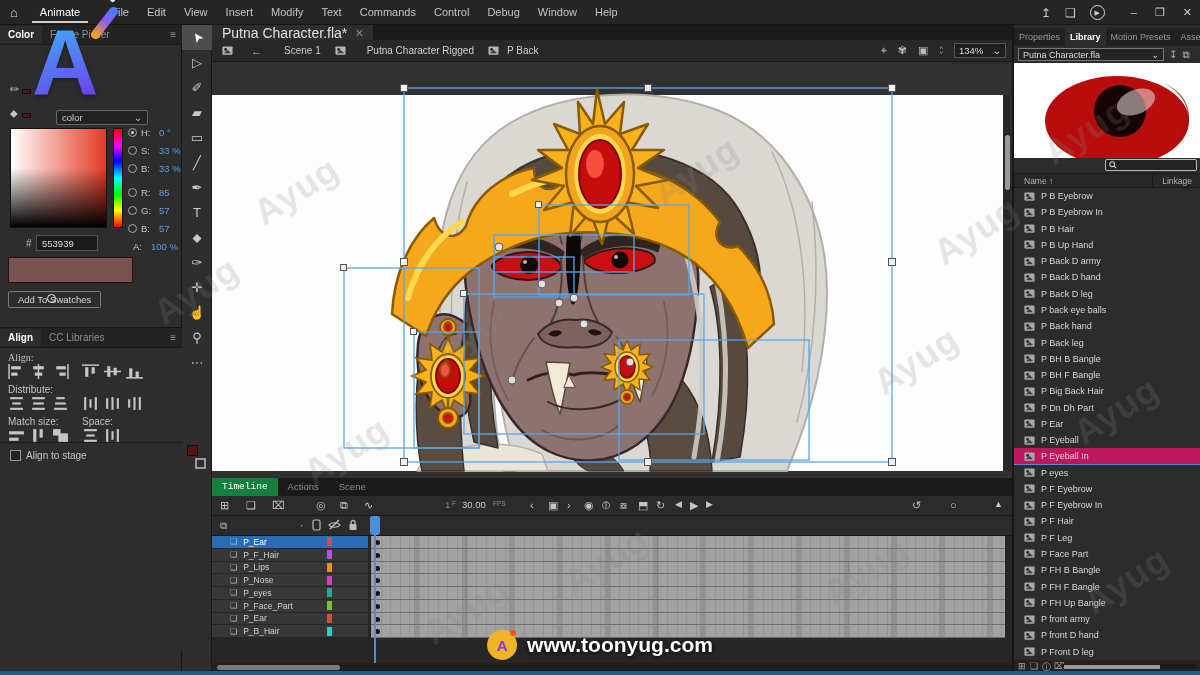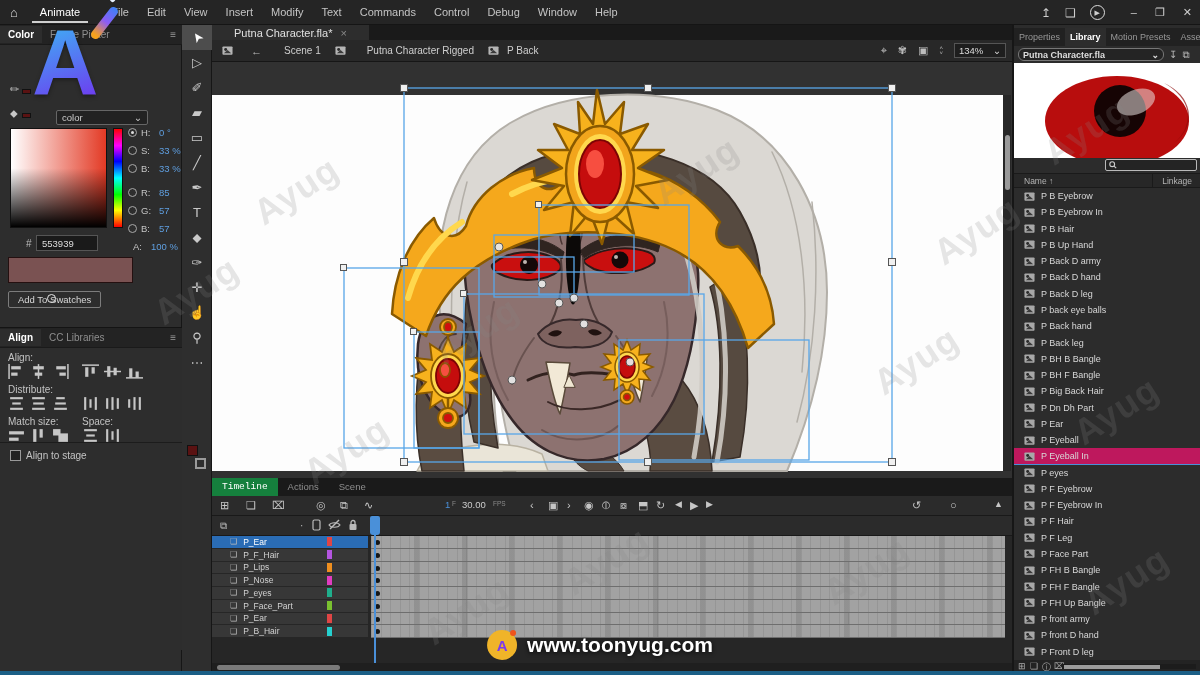--- a/index.html
+++ b/index.html
@@ -58,21 +58,21 @@
   
   #tools { position:absolute; left:182px; top:25px; width:30px; height:650px; background:#2e2e2e; border-right:1px solid #161616; }
   .tool { position:relative; width:30px; height:25px; display:flex; align-items:center; justify-content:center;
     font-size:13px; color:#c9c9c9; }
   .tool.active { background:#4d4d4d; color:#fff; }
   .tool:first-child span { display:inline-block; transform:rotate(-125deg); }
   #tool-colors { position:absolute; left:5px; top:395px; }
 
   
   #tabbar { position:absolute; left:212px; top:25px; width:800px; height:15px; background:#1a1a1a; display:flex; }
-  #doc-tab { height:15px; background:#2d2d2d; color:#e0e0e0; font-size:11px; display:flex; align-items:center; gap:8px; padding:0 22px; }
+  #doc-tab { height:15px; background:#2d2d2d; color:#e0e0e0; font-size:14px; display:flex; align-items:center; gap:8px; padding:0 10px; }
   #editbar { position:absolute; left:212px; top:40px; width:800px; height:22px; background:#282828; border-bottom:1px solid #161616;
     display:flex; align-items:center; font-size:10px; color:#cfcfcf; }
   .eb-ico { font-size:11px; color:#bdbdbd; }
   .symico svg { width:11px; height:11px; vertical-align:-1px; }
   #eb-right { position:absolute; right:6px; display:flex; align-items:center; gap:11px; }
   #zoom-dd { width:52px; height:15px; background:#1e1e1e; border:1px solid #555; font-size:9.5px; color:#ddd;
     display:flex; align-items:center; justify-content:space-between; padding:0 4px; }
 
   #stage-wrap { position:absolute; left:212px; top:62px; width:800px; height:416px; background:#313131; overflow:hidden; }
   #stage-svg { position:absolute; left:0; top:0; }
@@ -106,22 +106,22 @@
   #playhead-head { position:absolute; left:158px; top:38px; width:10px; height:19px; background:#4a90d9; border-radius:2px 2px 3px 3px; }
   #tl-hscroll { position:absolute; left:0; top:185px; width:800px; height:8px; background:#1f1f1f; }
   #tl-hthumb { position:absolute; left:5px; top:1.5px; width:123px; height:5px; background:#7a7a7a; border-radius:3px; }
 
   
   #right-panel { position:absolute; left:1012px; top:25px; width:188px; height:650px; background:#2c2c2c; border-left:2px solid #161616; }
   #rp-tabs { position:absolute; left:0; top:3px; width:188px; height:18px; background:#212121; display:flex; font-size:9px; color:#979797; }
   #rp-tabs .t { padding:4px 5px; white-space:nowrap; }
   #rp-tabs .t.on { background:#2d2d2d; color:#fff; font-weight:bold; }
   #rp-docrow { position:absolute; left:0; top:21px; width:188px; height:17px; display:flex; align-items:center; gap:5px; padding:0 4px; }
-  #rp-dd { width:146px; height:13px; border:1px solid #777; border-radius:6px; background:#242424; font-size:9px; color:#ddd;
-    display:flex; align-items:center; justify-content:space-between; padding:0 4px;font-weight:bold; }
+  #rp-dd { width:146px; height:13px; border:1px solid #777; border-radius:0; background:#242424; font-size:9px; color:#ddd;
+    display:flex; align-items:center; justify-content:space-between; padding:0 4px; }
   #rp-preview { position:absolute; left:0; top:38px; width:186px; height:95px; background:#fff; overflow:hidden; }
   #rp-countrow { position:absolute; left:0; top:133px; width:186px; height:15px; font-size:9px; color:#c4c4c4; }
   #rp-search { position:absolute; right:3px; top:1px; width:92px; height:12px; border:1px solid #b9b9b9; border-radius:2px;
     background:#242424; display:flex; align-items:center; padding:0 3px; gap:3px; }
   #rp-cols { position:absolute; left:0; top:148px; width:186px; height:15px; background:#272727; border-top:1px solid #1a1a1a;
     border-bottom:1px solid #1a1a1a; font-size:8.5px; color:#b5b5b5; }
   #lib-list { position:absolute; left:0; top:163px; width:186px; height:472px; background:#2c2c2c; overflow:hidden; }
   .lib-row { height:16.27px; display:flex; align-items:center; font-size:9px; color:#d8d8d8; padding-left:10px; gap:6px; }
   .lib-row.selected { background:#be185d; box-shadow:inset 0 -1px 0 #4a90d9; }
   .lib-row svg { width:11px; height:11px; flex:0 0 auto; }
@@ -245,21 +245,21 @@
     <div id="cp-swatch" style="background-color: rgb(122, 82, 82);"></div>
     <button id="add-swatch">Add To Swatches</button>
   </div>
 
   <div id="align-panel">
     <div class="ptabs" style="top:0;">
       <span class="t on">Align</span>
       <span class="t">CC Libraries</span>
       <span class="burger">≡</span>
     </div>
-    <div class="lblrow abs" style="left:8px;top:24px;">Align:</div>
+    <div class="lblrow abs" style="left:8px;top:24px;font-family:Liberation Serif, serif;">Align:</div>
     <span class="ai" style="left:8px;top:36px;"><svg viewBox="0 0 16 14">
           <path d="M1 0 V14"></path>
           <rect x="3" y="2" width="9" height="3"></rect>
           <rect x="3" y="8" width="6" height="3"></rect>
         </svg></span>
     <span class="ai" style="left:30px;top:36px;"><svg viewBox="0 0 16 14">
           <path d="M8 0 V14"></path>
           <rect x="3" y="2" width="10" height="3"></rect>
           <rect x="4.5" y="8" width="7" height="3"></rect>
         </svg></span>

